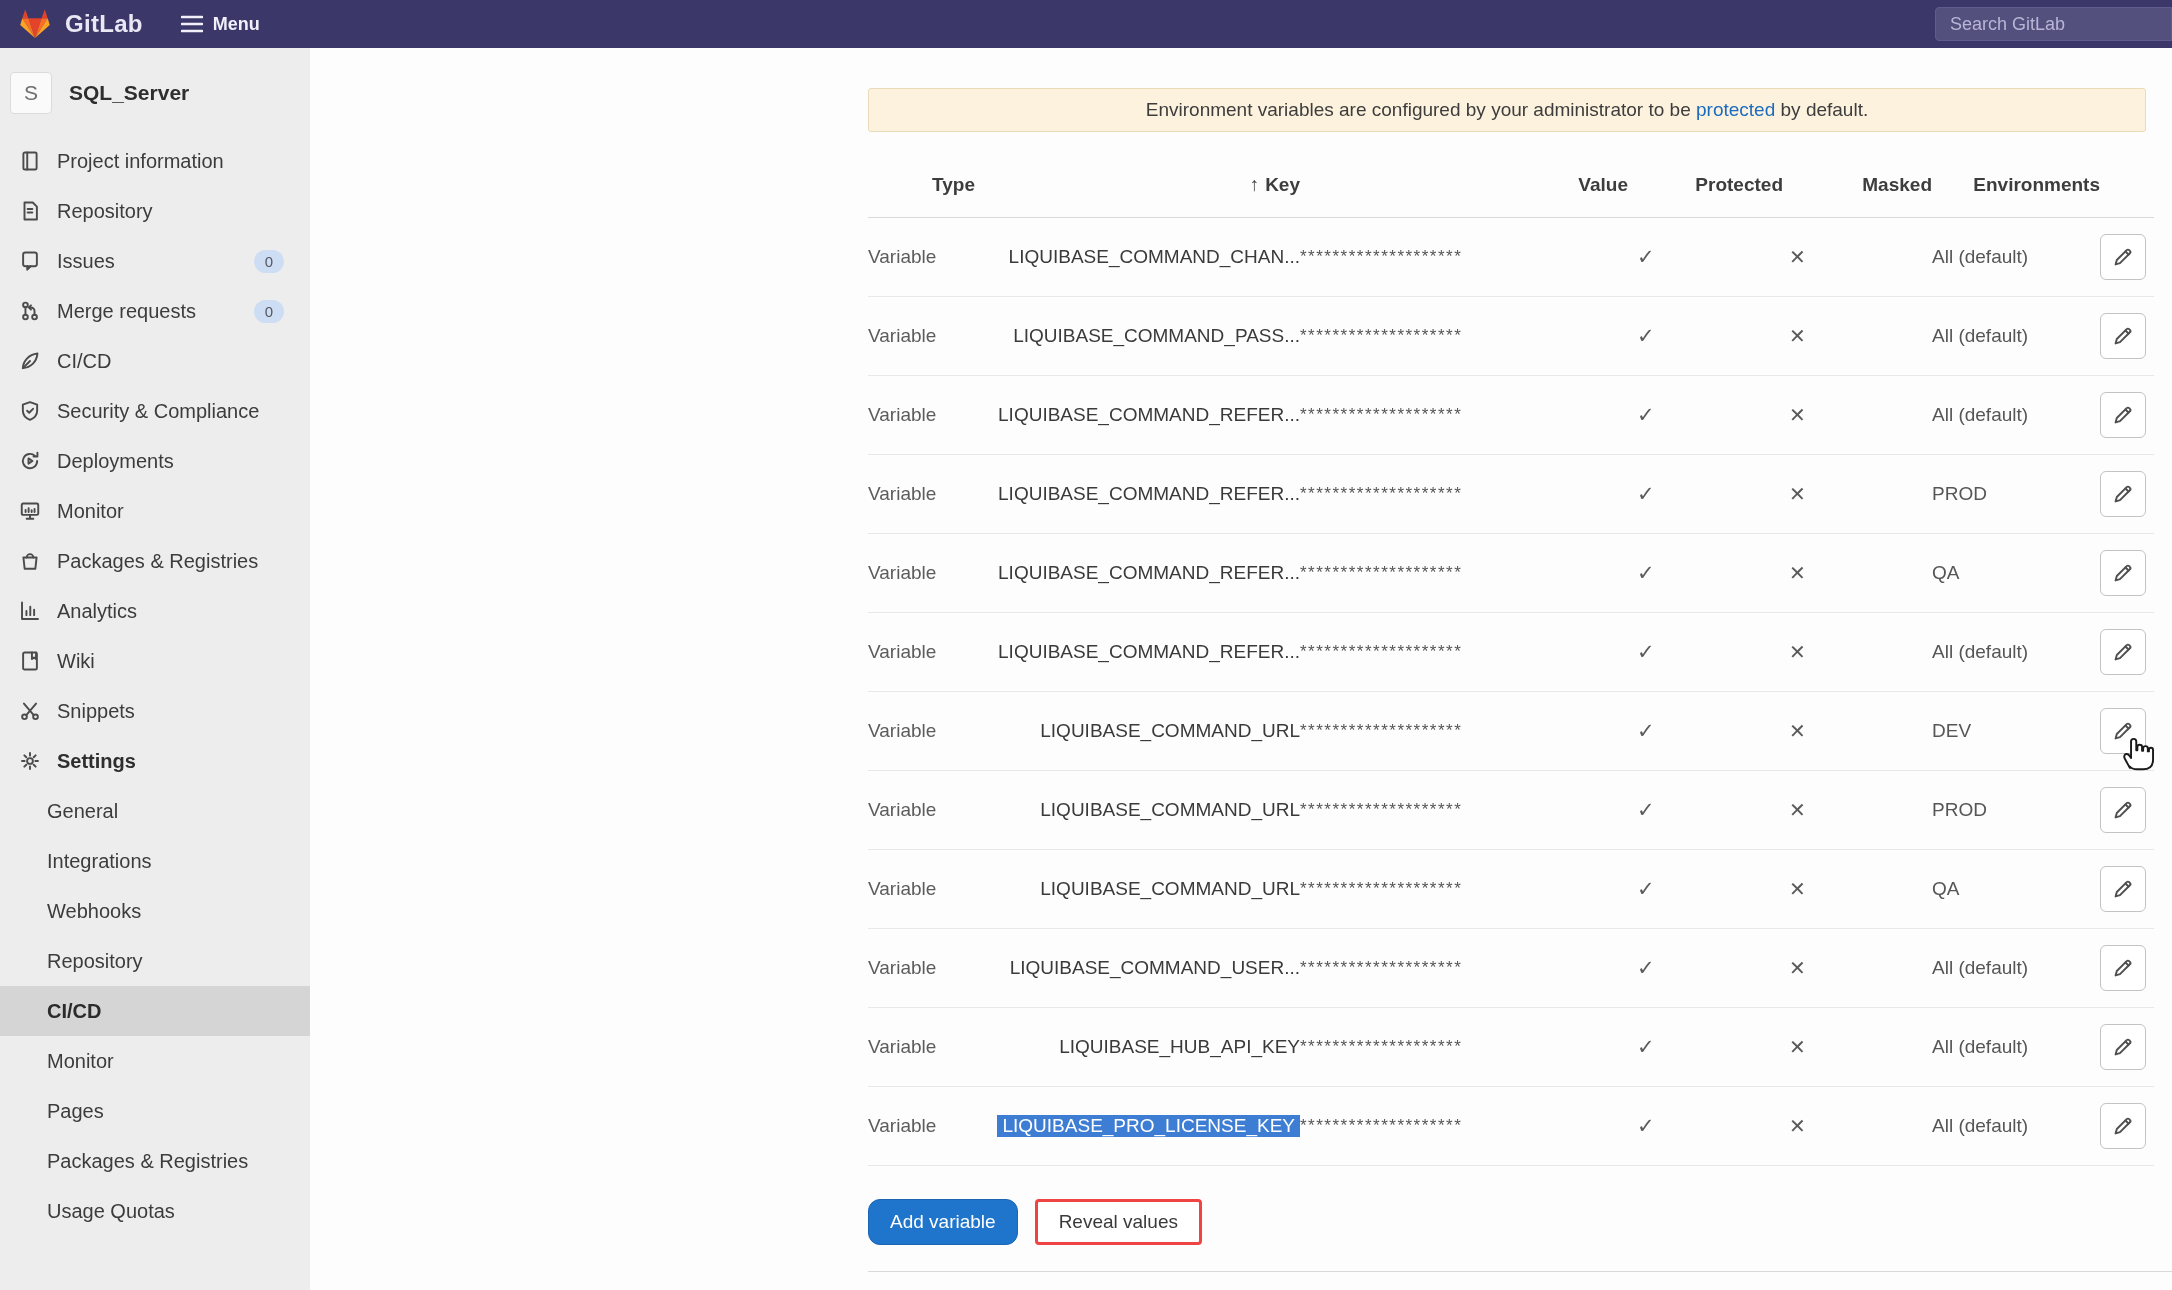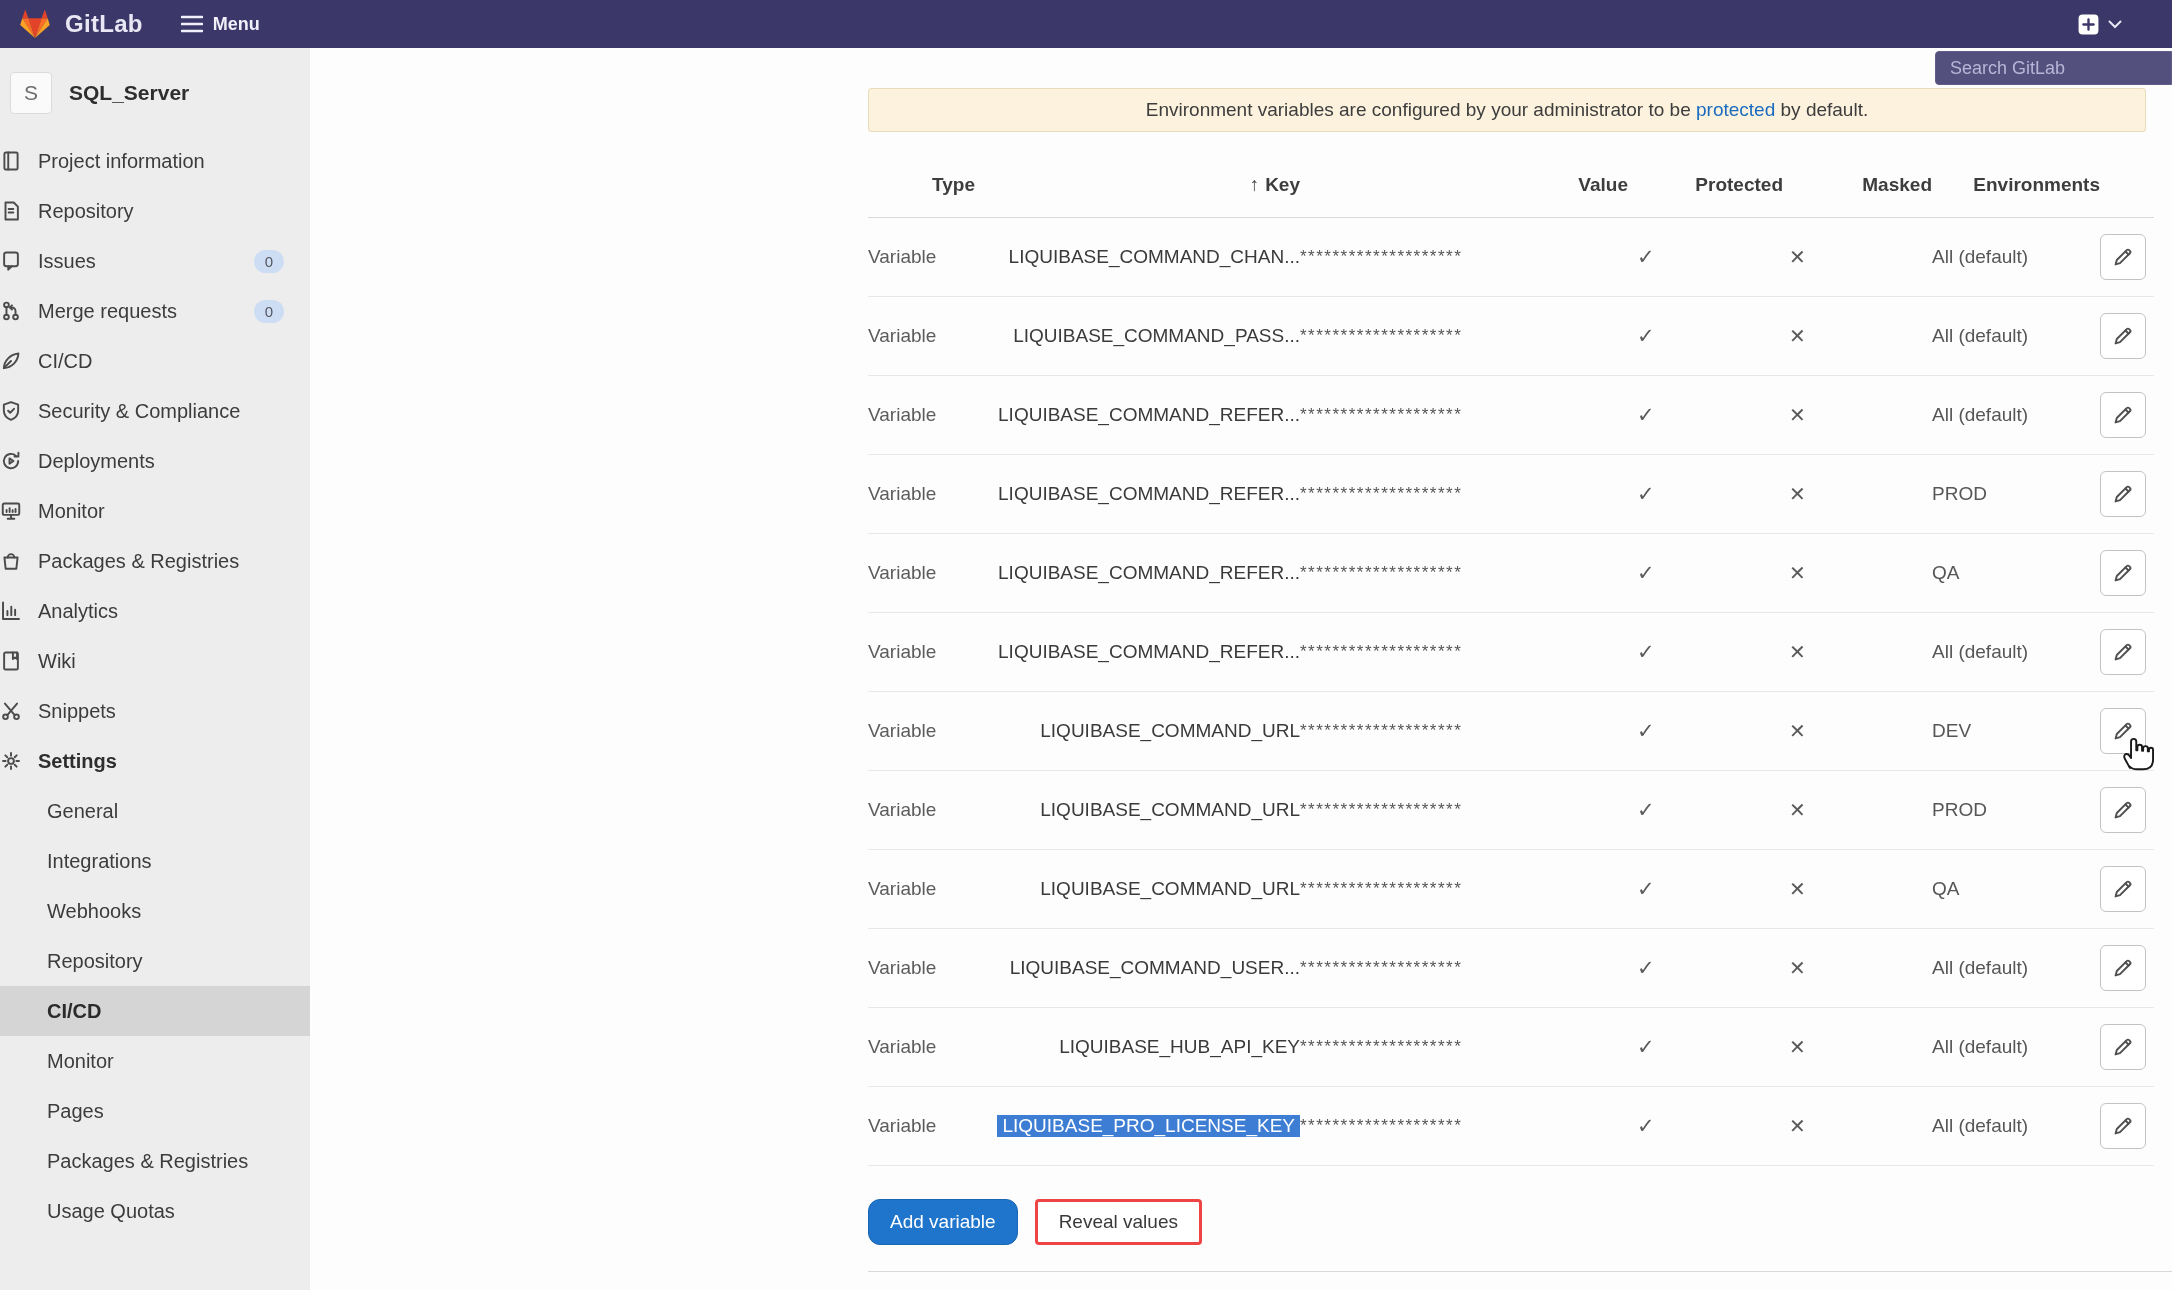--- a/index.html
+++ b/index.html
@@ -13,32 +13,32 @@
   .brand-title { color:#e9e7f4; font-size:24px; font-weight:700; letter-spacing:.3px; }
   .menu-btn { display:flex; align-items:center; gap:10px; margin-left:38px;
     background:none; border:none; cursor:pointer; }
   .menu-label { color:#f1effa; font-size:18px; font-weight:700; }
   .nav-spacer { flex:1; }
   .plus-btn { display:flex; align-items:center; gap:9px; background:none; border:none;
     margin-right:40px; cursor:pointer; }
   .search-input { position:absolute; right:0; top:7px; width:237px; height:34px;
     background:#54507e; border:1px solid #615d8a; border-radius:4px 0 0 4px;
     color:#e8e6f4; font-size:18px; padding:0 14px; outline:none;
-    font-family:"Liberation Sans", sans-serif;margin-top:44px; }
+    font-family:"Liberation Sans", sans-serif; }
   .search-input::placeholder { color:#b9b5d6; }
 
   
   .sidebar { position:absolute; left:0; top:48px; width:310px; height:1242px;
     background:#eeedee; overflow:hidden; }
   .project-head { display:flex; align-items:center; gap:17px; padding:24px 14px 22px 10px; }
   .project-avatar { width:42px; height:42px; background:#fbfafa; border:1px solid #dcdbdb;
     border-radius:4px; display:flex; align-items:center; justify-content:center;
     color:#6e6e6e; font-size:21px; }
   .project-name { font-size:21px; font-weight:700; color:#2e2e2e; }
-  .nav-item { display:flex; align-items:center; height:50px; 
+  .nav-item { display:flex; align-items:center; height:50px; padding-left:19px;
     gap:16px; cursor:pointer; }
   .nav-item .lbl { font-size:20px; color:#3c3c3c; white-space:nowrap; }
   .nav-item.bold .lbl { font-weight:700; color:#2e2e2e; }
   .nav-ic { stroke:#4b4b4b; fill:none; stroke-width:1.4; stroke-linecap:round;
     stroke-linejoin:round; flex:none; }
   .badge { margin-left:auto; margin-right:26px; background:#cdddf3; color:#56565f;
     font-size:15px; border-radius:12px; padding:3px 11px; }
   .sub-item { display:flex; align-items:center; height:50px; padding-left:47px;
     font-size:20px; color:#3c3c3c; cursor:pointer; white-space:nowrap; }
   .sub-item.active { background:#d6d5d6; font-weight:700; color:#2b2b2b; }

